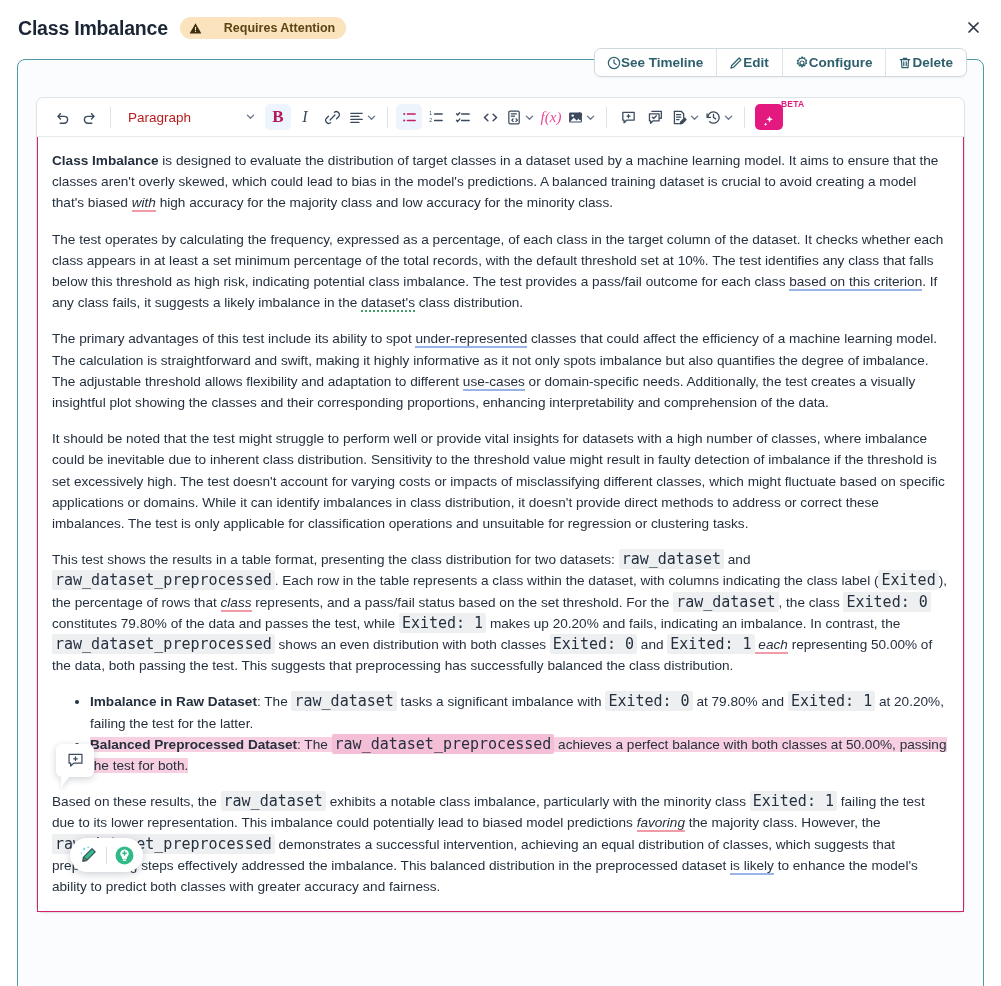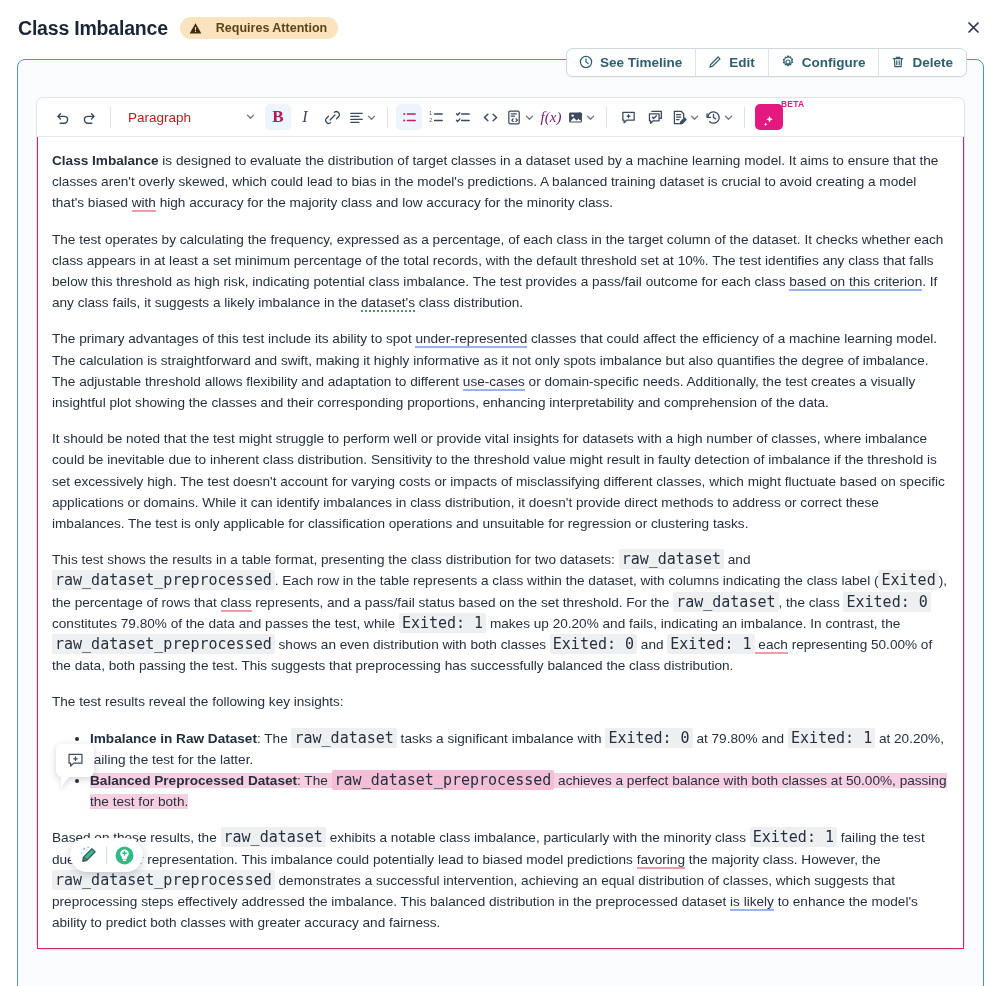--- a/index.html
+++ b/index.html
@@ -26,21 +26,21 @@
   .page-title {
     font-size: 19.5px;
     font-weight: bold;
     letter-spacing: -0.2px;
     color: #1b2635;
     margin-right: 12px;
   }
   .badge {
     display: inline-flex;
     align-items: center;
-    gap: 14px;
+    gap: 22px;
     background: #fae3bd;
     color: #5c4415;
     border-radius: 999px;
     padding: 4px 11px 4px 9px;
     font-size: 12.5px;
     font-weight: bold;
     white-space: nowrap;
   }
   .badge svg { display: block; }
   .close-btn {
@@ -75,21 +75,21 @@
     display: flex;
     background: #ffffff;
     border: 1px solid #cfd8dd;
     border-radius: 7px;
     overflow: hidden;
     box-shadow: 0 1px 2px rgba(16,30,45,.05);
     z-index: 6;
   }
   .action {
     display: flex;
-    gap: 7px;
+    align-items: center;
     padding: 6px 13px 6px 12px;
     font-size: 13.5px;
     font-weight: bold;
     color: #2e5f6d;
     cursor: pointer;
     border: none;
     background: transparent;
     border-right: 1px solid #dde4e8;
     white-space: nowrap;
     font-family: "Liberation Sans", sans-serif;
@@ -151,21 +151,21 @@
     font-size: 13.5px;
     color: #b91c1c;
     border-radius: 5px;
     cursor: pointer;
     background: transparent;
     border: none;
     font-family: "Liberation Sans", sans-serif;
   }
   .bold-btn { font-family: "Liberation Serif", serif; font-size: 17px; font-weight: bold; }
   .ital-btn { font-family: "Liberation Serif", serif; font-size: 16px; font-style: italic; }
-  .fx-btn  { font-family: "Liberation Serif", serif; font-size: 15px; font-style: italic; color:#701a75; }
+  .fx-btn  { font-family: "Liberation Serif", serif; font-size: 15px; font-style: italic; color:#ec4899; }
   .ai-btn {
     position: relative;
     width: 28px; height: 26px;
     background: #e3197f;
     border-radius: 5px;
     display: flex; align-items: flex-end; justify-content: center;
     color: #fff;
     cursor: pointer;
     border: none;
     margin-left: 2px;
@@ -206,20 +206,21 @@
     background: #eeeff1;
     padding: 1px 3px;
     border-radius: 2px;
     white-space: pre;
   }
   .hl { background: #f7cfe0; }
   .hl code { background: #f3bed6; }
   .sp-red {
     border-bottom: 2.4px solid #f19aa8;
     padding-bottom: 0px;
+    font-style: italic;
   }
   .sp-blue {
     border-bottom: 2.4px solid #9bb4e8;
   }
   .sp-green {
     border-bottom: 2.2px dotted #44a06a;
   }
 
   
   .comment-bubble {
@@ -481,21 +482,20 @@
       <p><b>Class Imbalance</b><span> is designed to evaluate the distribution of target classes in a dataset used by a machine learning model. It aims to ensure that the classes aren't overly skewed, which could lead to bias in the model's predictions. A balanced training dataset is crucial to avoid creating a model that's biased </span><span class="sp-red">with</span><span> high accuracy for the majority class and low accuracy for the minority class.</span></p>
 
       <p><span>The test operates by calculating the frequency, expressed as a percentage, of each class in the target column of the dataset. It checks whether each class appears in at least a set minimum percentage of the total records, with the default threshold set at 10%. The test identifies any class that falls below this threshold as high risk, indicating potential class imbalance. The test provides a pass/fail outcome for each class </span><span class="sp-blue">based on this criterion</span><span>. If any class fails, it suggests a likely imbalance in the </span><span class="sp-green">dataset's</span><span> class distribution.</span></p>
 
       <p><span>The primary advantages of this test include its ability to spot </span><span class="sp-blue">under-represented</span><span> classes that could affect the efficiency of a machine learning model. The calculation is straightforward and swift, making it highly informative as it not only spots imbalance but also quantifies the degree of imbalance. The adjustable threshold allows flexibility and adaptation to different </span><span class="sp-blue">use-cases</span><span> or domain-specific needs. Additionally, the test creates a visually insightful plot showing the classes and their corresponding proportions, enhancing interpretability and comprehension of the data.</span></p>
 
       <p><span>It should be noted that the test might struggle to perform well or provide vital insights for datasets with a high number of classes, where imbalance could be inevitable due to inherent class distribution. Sensitivity to the threshold value might result in faulty detection of imbalance if the threshold is set excessively high. The test doesn't account for varying costs or impacts of misclassifying different classes, which might fluctuate based on specific applications or domains. While it can identify imbalances in class distribution, it doesn't provide direct methods to address or correct these imbalances. The test is only applicable for classification operations and unsuitable for regression or clustering tasks.</span></p>
 
       <p><span>This test shows the results in a table format, presenting the class distribution for two datasets: </span><code>raw_dataset</code><span> and </span><code>raw_dataset_preprocessed</code><span>. Each row in the table represents a class within the dataset, with columns indicating the class label (</span><code>Exited</code><span>), the percentage of rows that </span><span class="sp-red">class</span><span> represents, and a pass/fail status based on the set threshold. For the </span><code>raw_dataset</code><span>, the class </span><code>Exited: 0</code><span> constitutes 79.80% of the data and passes the test, while </span><code>Exited: 1</code><span> makes up 20.20% and fails, indicating an imbalance. In contrast, the </span><code>raw_dataset_preprocessed</code><span> shows an even distribution with both classes </span><code>Exited: 0</code><span> and </span><code>Exited: 1</code><span class="sp-red"> each</span><span> representing 50.00% of the data, both passing the test. This suggests that preprocessing has successfully balanced the class distribution.</span></p>
 
-      <p><span>The test results reveal the following key insights:</span></p>
 
       <ul>
         <li><b>Imbalance in Raw Dataset</b><span>: The </span><code>raw_dataset</code><span> tasks a significant imbalance with </span><code>Exited: 0</code><span> at 79.80% and </span><code>Exited: 1</code><span> at 20.20%, failing the test for the latter.</span></li>
         <li><span class="hl"><b>Balanced Preprocessed Dataset</b><span>: The </span><code>raw_dataset_preprocessed</code><span> achieves a perfect balance with both classes at 50.00%, passing the test for both.</span></span></li>
       </ul>
 
       <p><span>Based on these results, the </span><code>raw_dataset</code><span> exhibits a notable class imbalance, particularly with the minority class </span><code>Exited: 1</code><span> failing the test due to its lower representation. This imbalance could potentially lead to biased model predictions </span><span class="sp-red">favoring</span><span> the majority class. However, the </span><code>raw_dataset_preprocessed</code><span> demonstrates a successful intervention, achieving an equal distribution of classes, which suggests that preprocessing steps effectively addressed the imbalance. This balanced distribution in the preprocessed dataset </span><span class="sp-blue">is likely</span><span> to enhance the model's ability to predict both classes with greater accuracy and fairness.</span></p>
 
     </div>
   </div>

